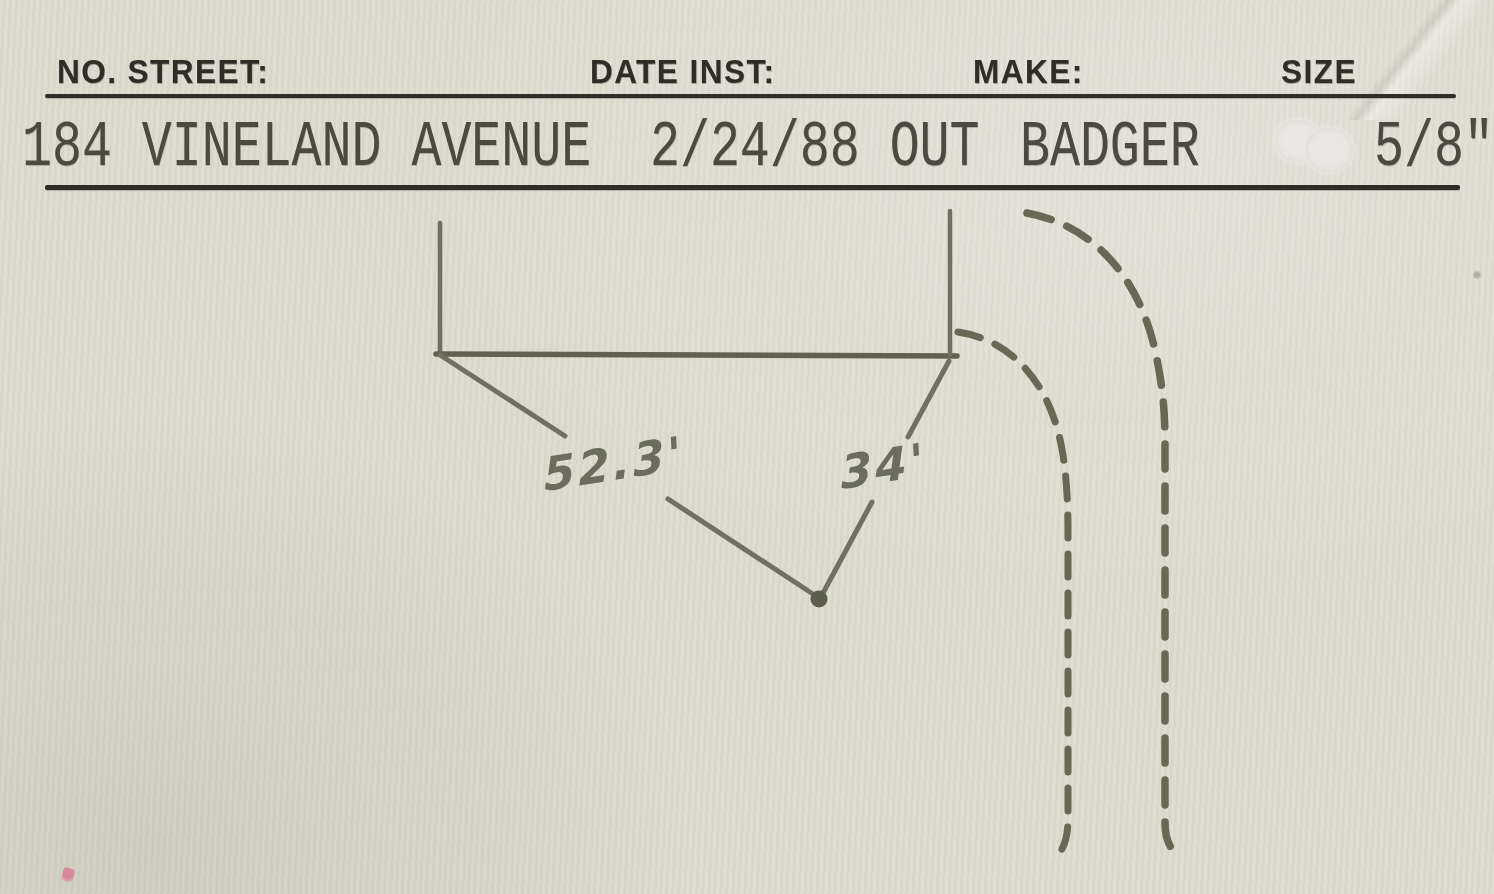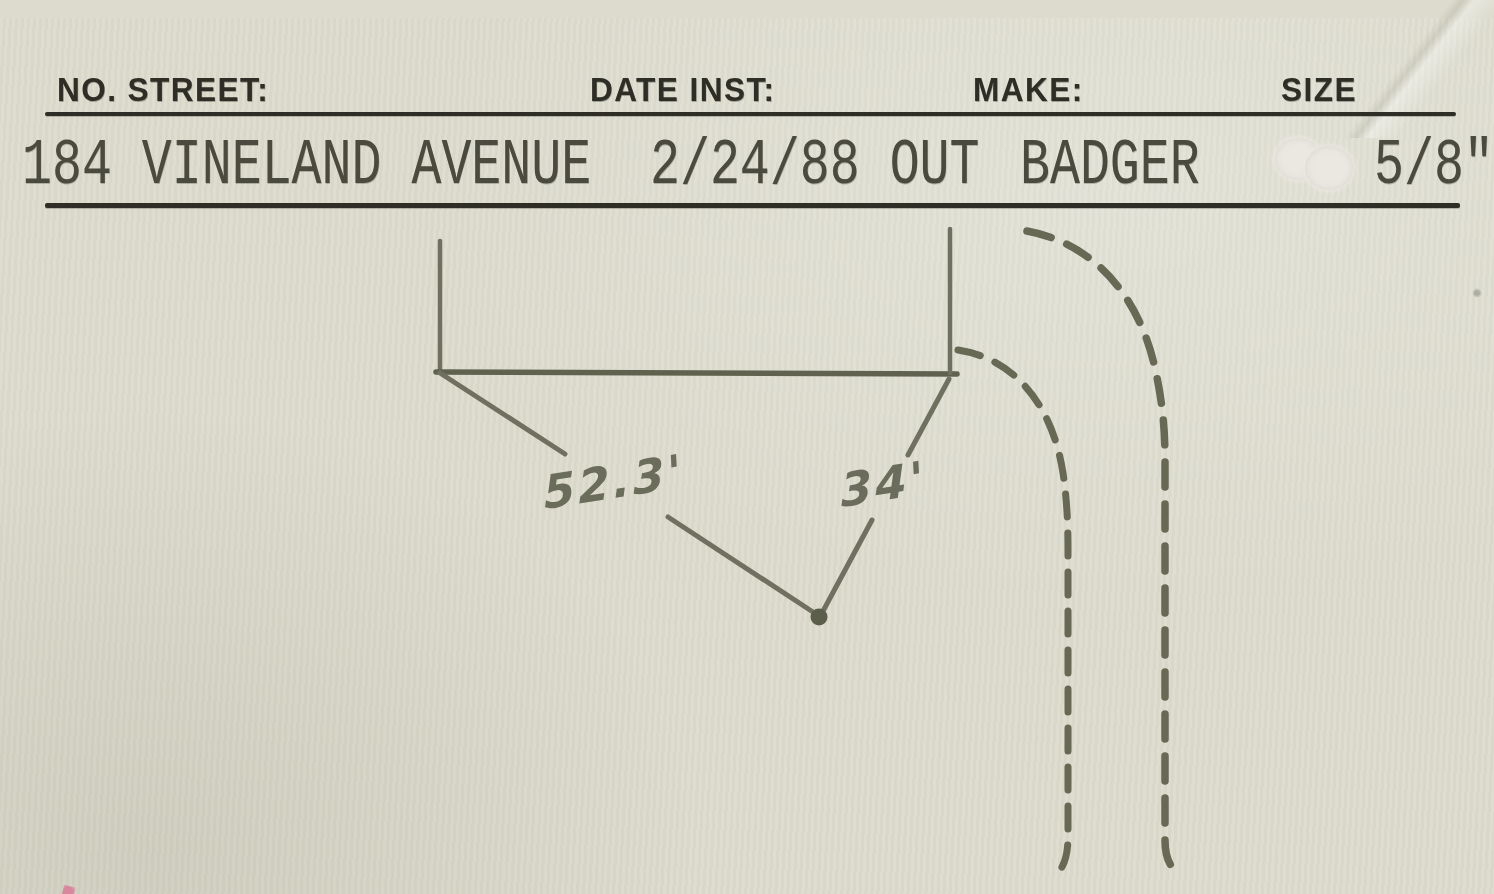--- a/index.html
+++ b/index.html
@@ -18,21 +18,20 @@
     background:var(--paper);
     position:relative;
   }
   .card{
     position:absolute;inset:0;
     background:
       radial-gradient(1200px 700px at 75% 20%, rgba(255,255,255,0.20), rgba(255,255,255,0) 60%),
       radial-gradient(1000px 800px at 10% 95%, rgba(90,90,70,0.10), rgba(90,90,70,0) 55%),
       repeating-linear-gradient(93deg, rgba(255,255,255,0.05) 0 3px, rgba(120,120,100,0.04) 3px 6px),
       var(--paper);
-    margin-top: 18px;
   }
   
   .crease{
     position:absolute;
     left:1288px;top:-30px;width:260px;height:150px;
     background:linear-gradient(128deg, rgba(0,0,0,0) 46%, rgba(130,128,110,0.18) 49%, rgba(255,255,255,0.35) 52%, rgba(255,255,255,0) 60%);
     pointer-events:none;
   }
   .hdr-label{
     position:absolute;

